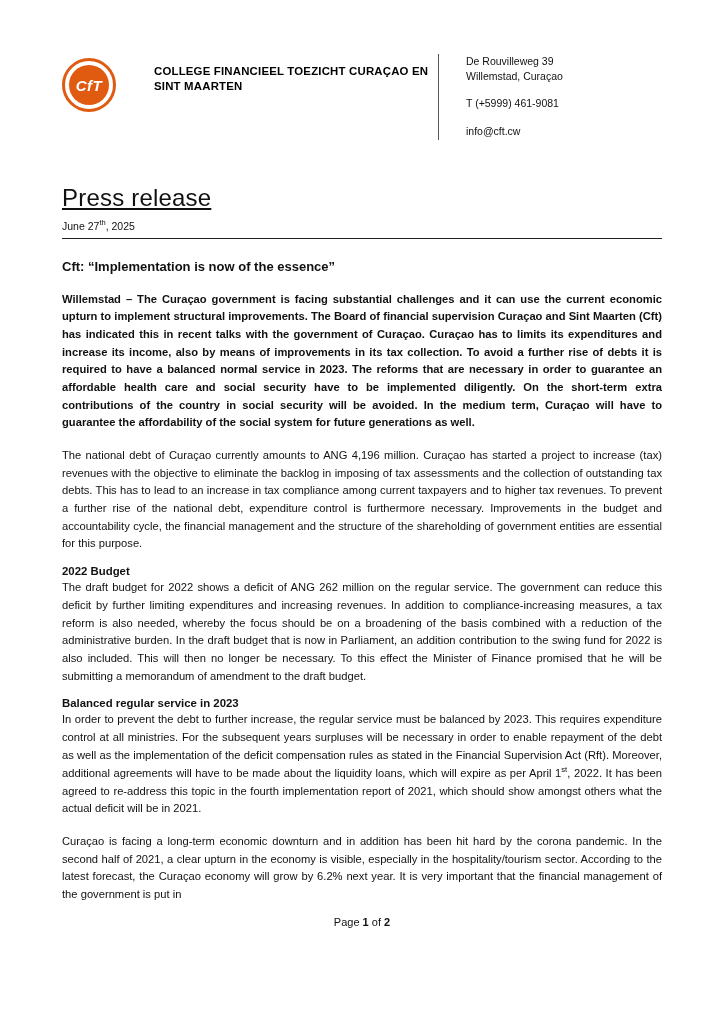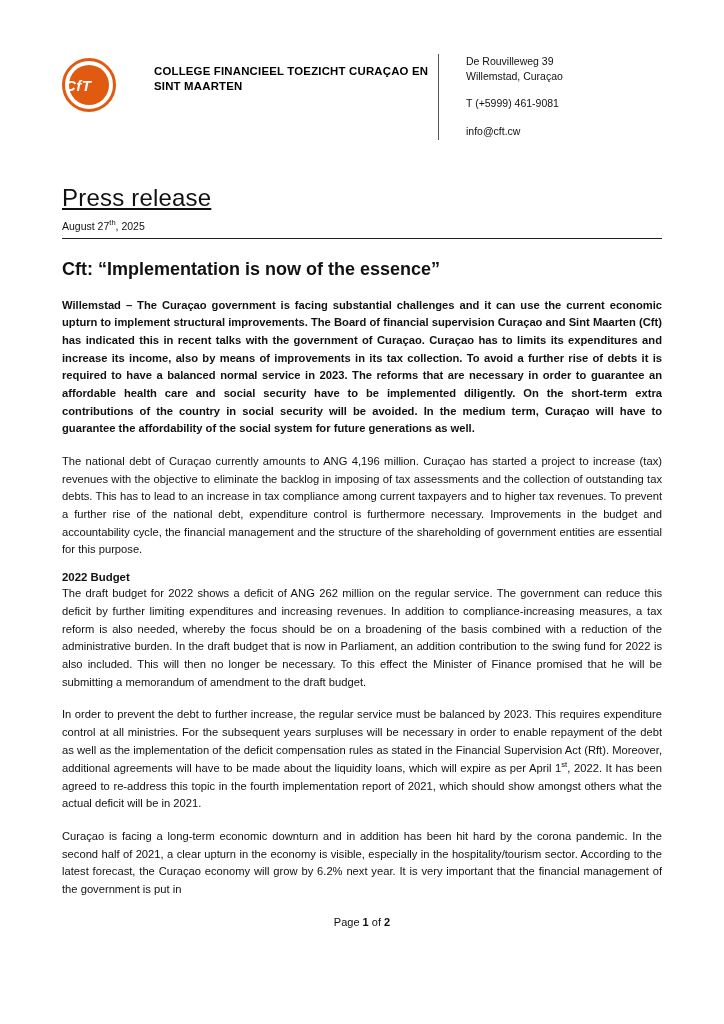--- a/index.html
+++ b/index.html
@@ -55,20 +55,21 @@
     content: "";
     position: absolute;
     left: 4px; top: 4px; right: 4px; bottom: 4px;
     border-radius: 50%;
     background: #e05a10;
   }
   .logo-text {
     position: absolute;
     left: 0; right: 0; top: 50%;
     transform: translateY(-50%);
+    text-align: center;
     color: #ffffff;
     font-size: 15px;
     font-weight: bold;
     font-style: italic;
     letter-spacing: 0.5px;
     z-index: 2;
   }
   .org-name {
     flex: 1 1 auto;
     font-size: 11.4px;
@@ -106,21 +107,21 @@
   }
   .doc-date sup { font-size: 7.5px; }
   .rule {
     border: 0;
     border-top: 1px solid #222;
     margin: 6px 0 0 0;
   }
 
   
   .headline {
-    font-size: 18px;
+    font-size: 13px;
     font-weight: bold;
     color: #111;
     margin-top: 20px;
   }
   p.lead {
     font-size: 11.2px;
     font-weight: bold;
     color: #111;
     line-height: 1.58;
     text-align: justify;
@@ -172,33 +173,34 @@
           <div>De Rouvilleweg 39</div>
           <div>Willemstad, Curaçao</div>
         </div>
         <div class="blk">T (+5999) 461-9081</div>
         <div class="blk">info@cft.cw</div>
       </div>
     </div>
 
     <div class="title-block">
       <div class="doc-title">Press release</div>
-      <div class="doc-date"><span>August 27</span><sup>th</sup><span>, 2025</span></div>
+      <div class="doc-date"><span>June 27</span><sup>th</sup><span>, 2025</span></div>
       <hr class="rule">
     </div>
 
     <div class="headline">Cft: “Implementation is now of the essence”</div>
 
     <p class="lead">Willemstad – The Curaçao government is facing substantial challenges and it can use the current economic upturn to implement structural improvements. The Board of financial supervision Curaçao and Sint Maarten (Cft) has indicated this in recent talks with the government of Curaçao. Curaçao has to limits its expenditures and increase its income, also by means of improvements in its tax collection. To avoid a further rise of debts it is required to have a balanced normal service in 2023. The reforms that are necessary in order to guarantee an affordable health care and social security have to be implemented diligently. On the short-term extra contributions of the country in social security will be avoided. In the medium term, Curaçao will have to guarantee the affordability of the social system for future generations as well.</p>
 
     <p class="body">The national debt of Curaçao currently amounts to ANG 4,196 million. Curaçao has started a project to increase (tax) revenues with the objective to eliminate the backlog in imposing of tax assessments and the collection of outstanding tax debts. This has to lead to an increase in tax compliance among current taxpayers and to higher tax revenues. To prevent a further rise of the national debt, expenditure control is furthermore necessary. Improvements in the budget and accountability cycle, the financial management and the structure of the shareholding of government entities are essential for this purpose.</p>
 
     <h3 class="sub">2022 Budget</h3>
     <p class="body">The draft budget for 2022 shows a deficit of ANG 262 million on the regular service. The government can reduce this deficit by further limiting expenditures and increasing revenues. In addition to compliance-increasing measures, a tax reform is also needed, whereby the focus should be on a broadening of the basis combined with a reduction of the administrative burden. In the draft budget that is now in Parliament, an addition contribution to the swing fund for 2022 is also included. This will then no longer be necessary. To this effect the Minister of Finance promised that he will be submitting a memorandum of amendment to the draft budget.</p>
 
+    <h3 class="sub">Balanced regular service in 2023</h3>
     <p class="body"><span>In order to prevent the debt to further increase, the regular service must be balanced by 2023. This requires expenditure control at all ministries. For the subsequent years surpluses will be necessary in order to enable repayment of the debt as well as the implementation of the deficit compensation rules as stated in the Financial Supervision Act (Rft). Moreover, additional agreements will have to be made about the liquidity loans, which will expire as per April 1</span><sup>st</sup><span>, 2022. It has been agreed to re-address this topic in the fourth implementation report of 2021, which should show amongst others what the actual deficit will be in 2021.</span></p>
 
     <p class="body">Curaçao is facing a long-term economic downturn and in addition has been hit hard by the corona pandemic. In the second half of 2021, a clear upturn in the economy is visible, especially in the hospitality/tourism sector. According to the latest forecast, the Curaçao economy will grow by 6.2% next year. It is very important that the financial management of the government is put in</p>
 
     <div class="footer">
       <span>Page </span><b>1</b><span> of </span><b>2</b>
     </div>
 
   </div>
 </div>

